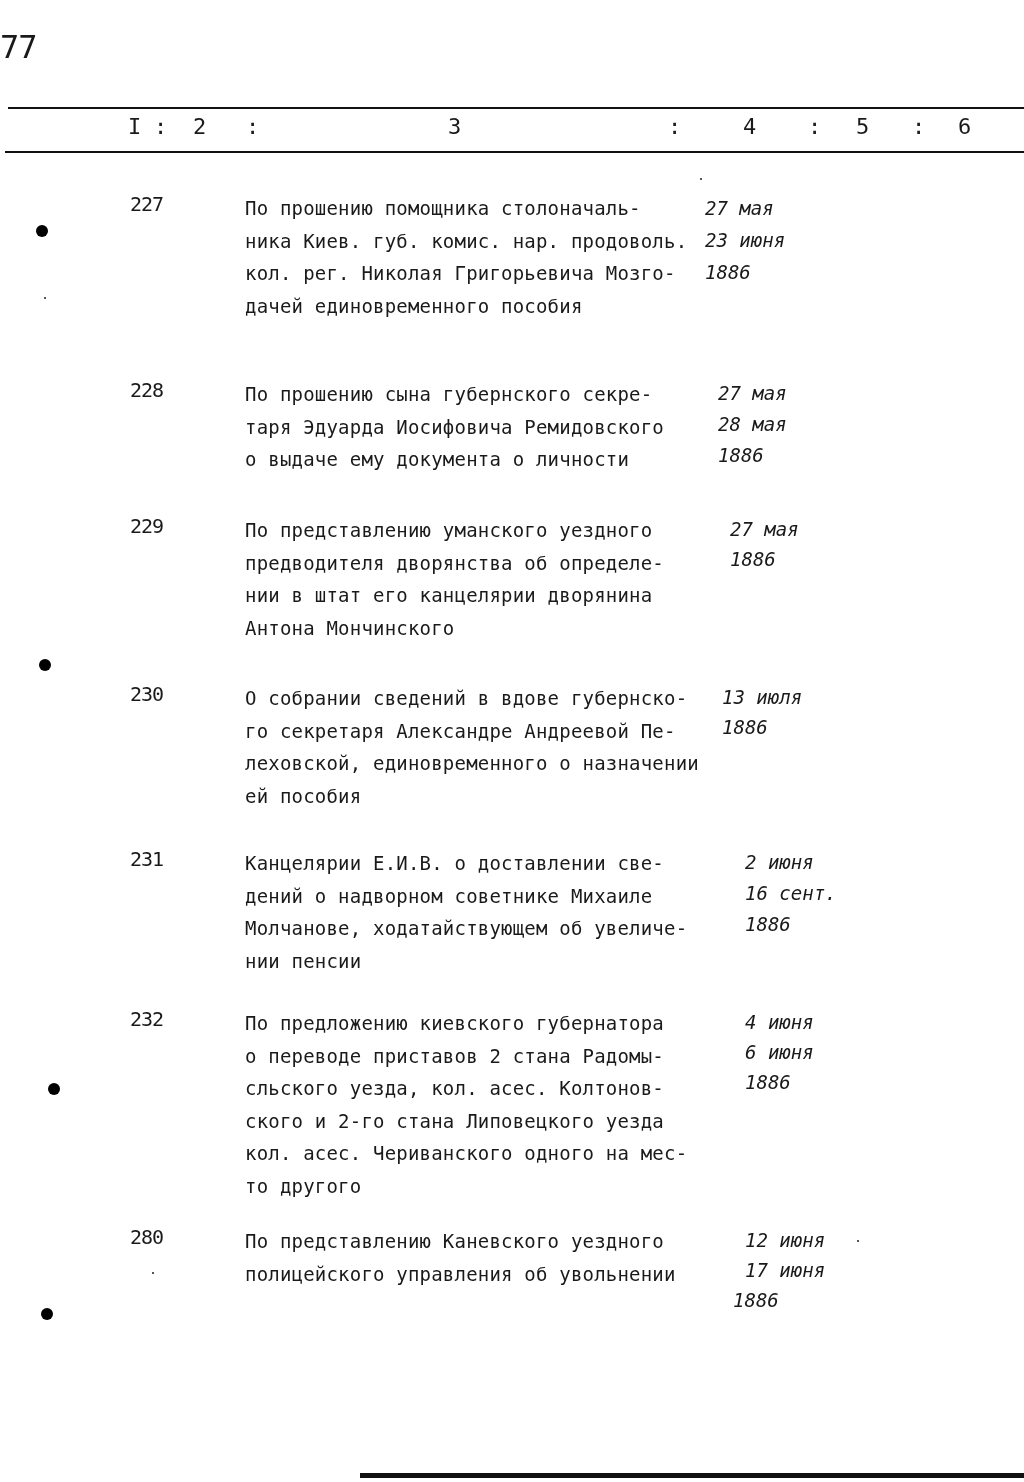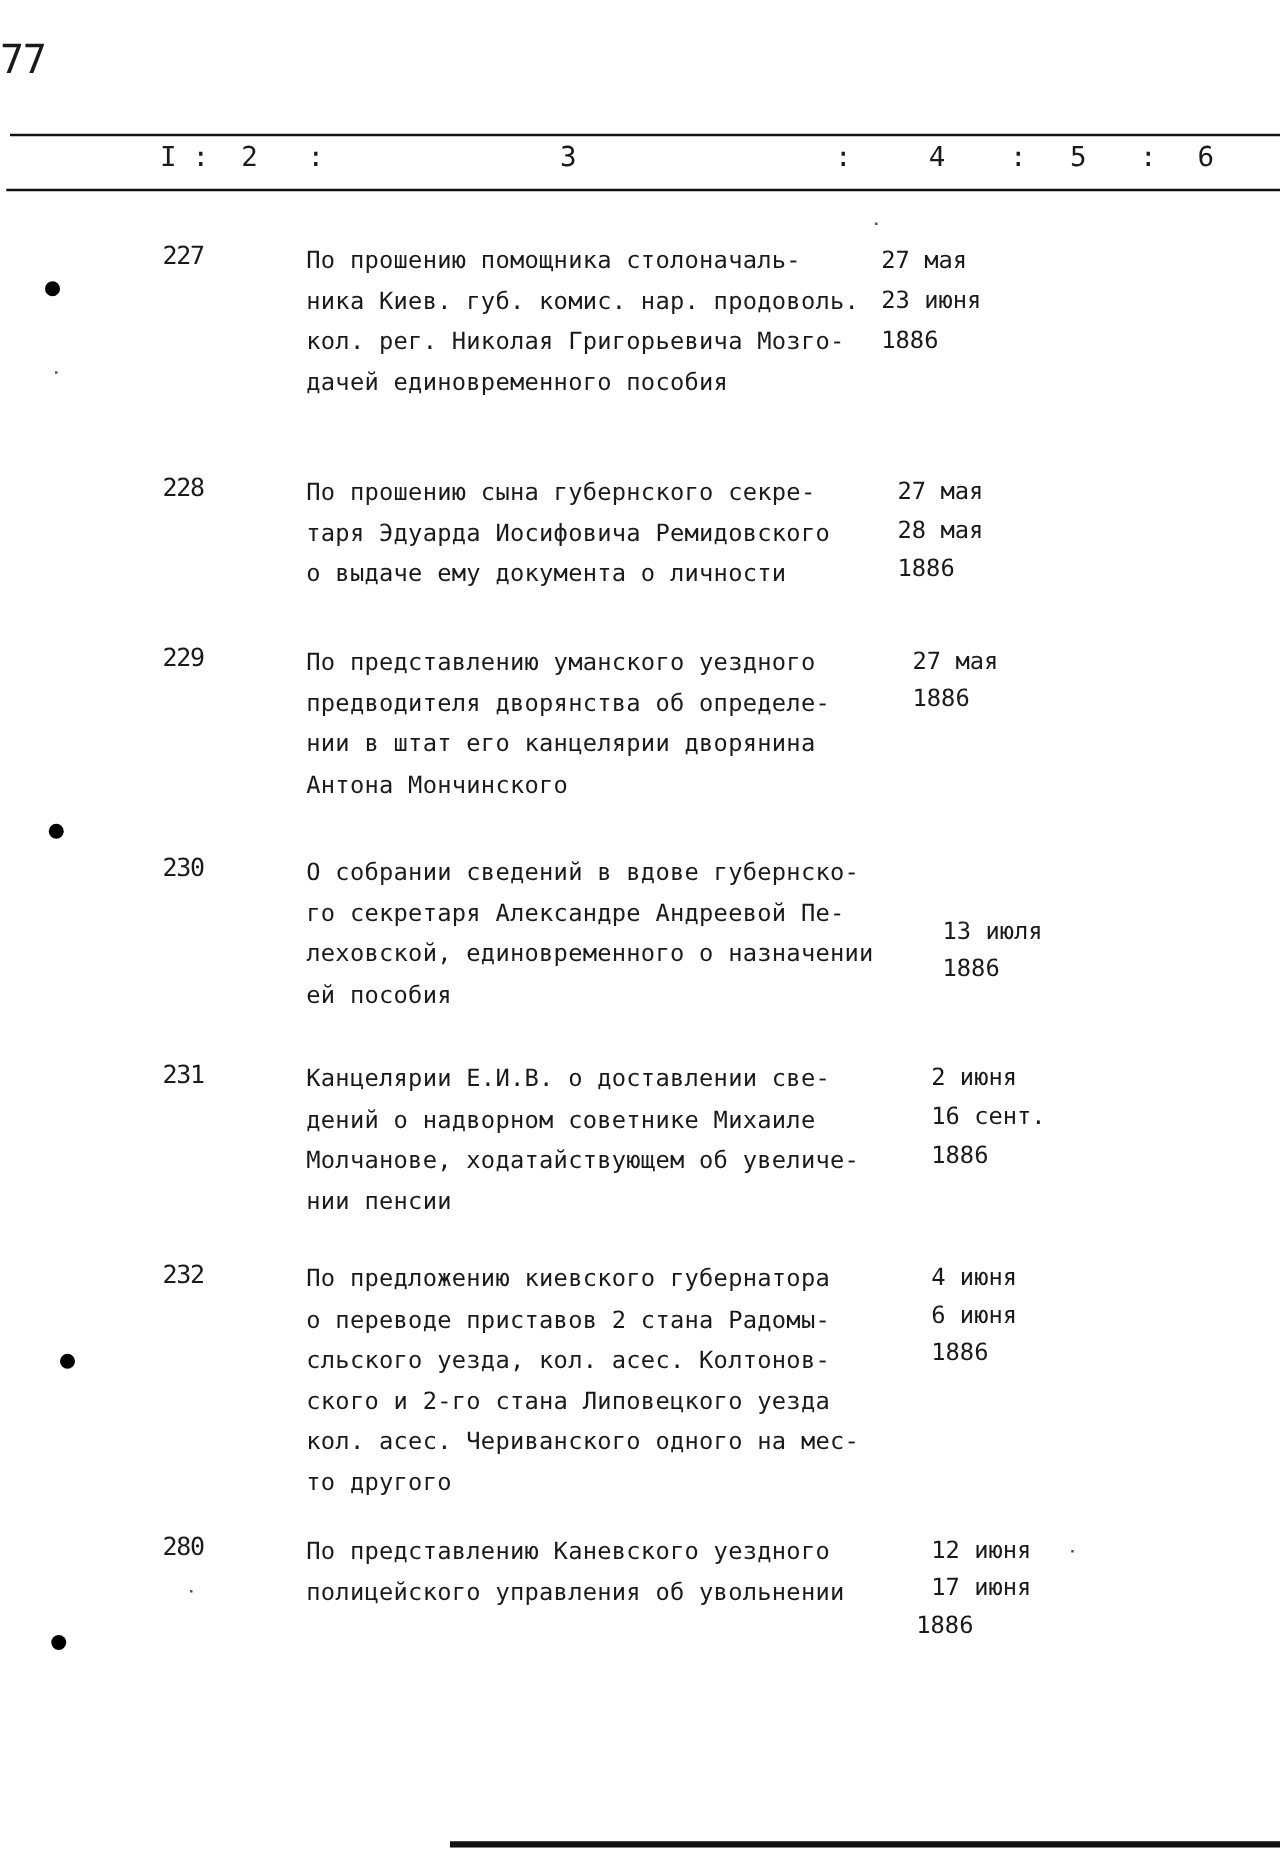--- a/index.html
+++ b/index.html
@@ -63,20 +63,21 @@
       font-size: 19px;
       line-height: 32.5px;
       letter-spacing: 0.2px;
     }
     .entry .desc div { white-space: nowrap; }
     .entry .dates {
       position: absolute;
       top: 0;
       font-size: 19px;
       line-height: 29.5px;
+      font-style: italic;
     }
     .entry .dates div { white-space: nowrap; }
     .hole {
       position: absolute;
       width: 12px;
       height: 12px;
       border-radius: 50%;
       background: #000;
     }
     .speck {
@@ -151,21 +152,21 @@
 </div>
 
 <div class="entry" style="top:682px">
   <div class="num">230</div>
   <div class="desc">
     <div>О собрании сведений в вдове губернско-</div>
     <div>го секретаря Александре Андреевой Пе-</div>
     <div>леховской, единовременного о назначении</div>
     <div>ей пособия</div>
   </div>
-  <div class="dates" style="left:754px; line-height:30px;margin-top:48px;">
+  <div class="dates" style="left:722px; line-height:30px;">
     <div>13 июля</div>
     <div>1886</div>
   </div>
 </div>
 
 <div class="entry" style="top:847px">
   <div class="num">231</div>
   <div class="desc">
     <div>Канцелярии Е.И.В. о доставлении све-</div>
     <div>дений о надворном советнике Михаиле</div>

